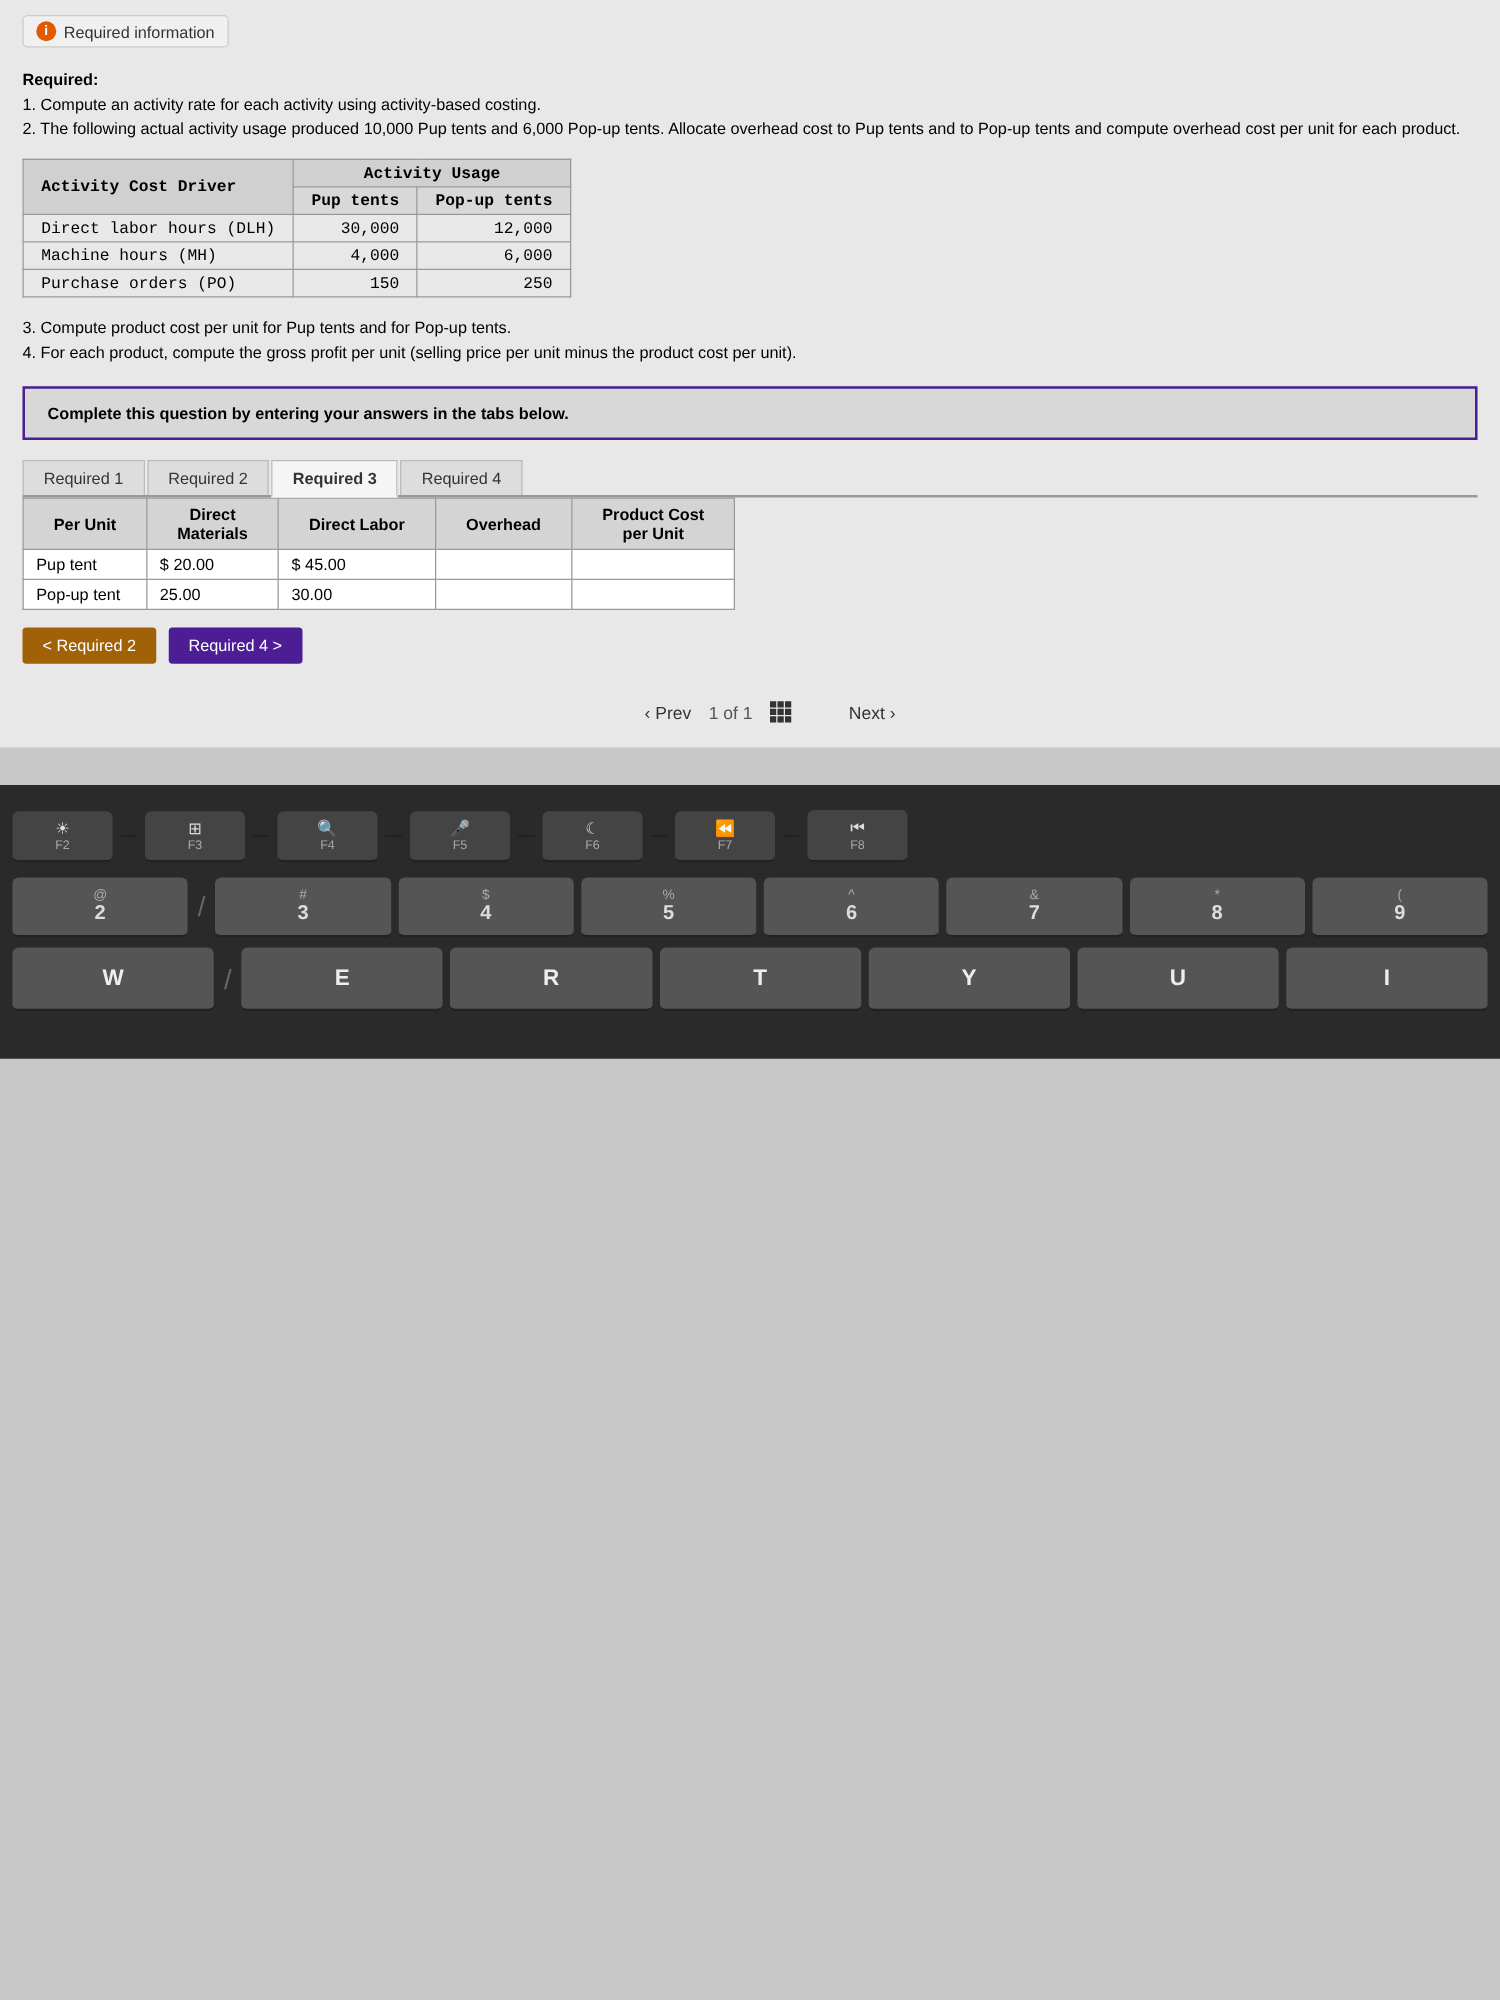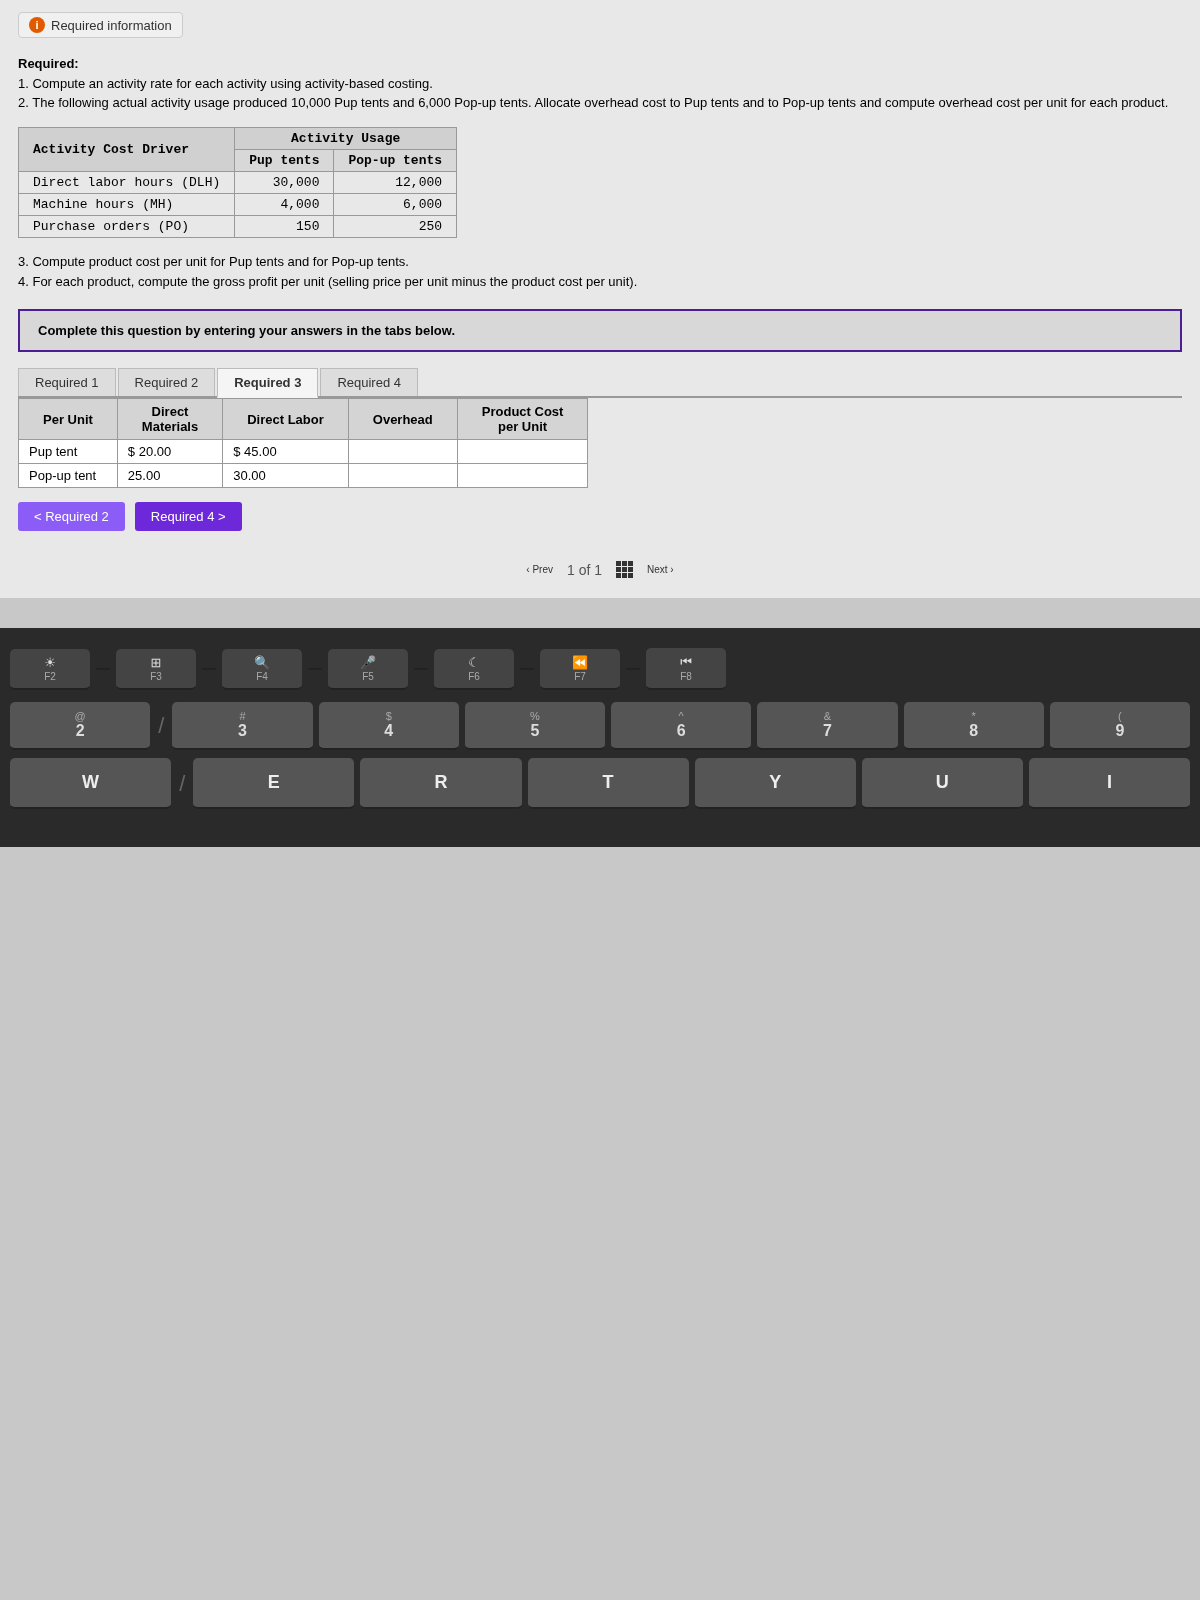--- a/index.html
+++ b/index.html
@@ -165,46 +165,47 @@
     }
 
     
     .nav-buttons {
       display: flex;
       gap: 10px;
       margin: 14px 0;
       align-items: center;
     }
     .nav-btn {
-      background: #8b5cf6;
+      background: #a16207;
       color: white;
       border: none;
       padding: 7px 16px;
       font-size: 13px;
       cursor: pointer;
       border-radius: 3px;
     }
     .nav-btn.req4 {
-      background: #6d28d9;
+      background: #4c1d95;
     }
 
     
     .pagination {
       display: flex;
       align-items: center;
       justify-content: center;
       gap: 14px;
       margin-top: 30px;
       font-size: 14px;
       color: #555;
     }
     .pagination .prev-next {
       cursor: pointer;
       color: #333;
-      font-size: 10px;
+      font-size: 14px;
+      margin-left: 32px;
     }
     .pagination .page-grid-icon {
       display: inline-grid;
       grid-template-columns: repeat(3, 5px);
       grid-template-rows: repeat(3, 5px);
       gap: 1px;
     }
     .pagination .page-grid-icon span {
       background: #333;
       display: block;

